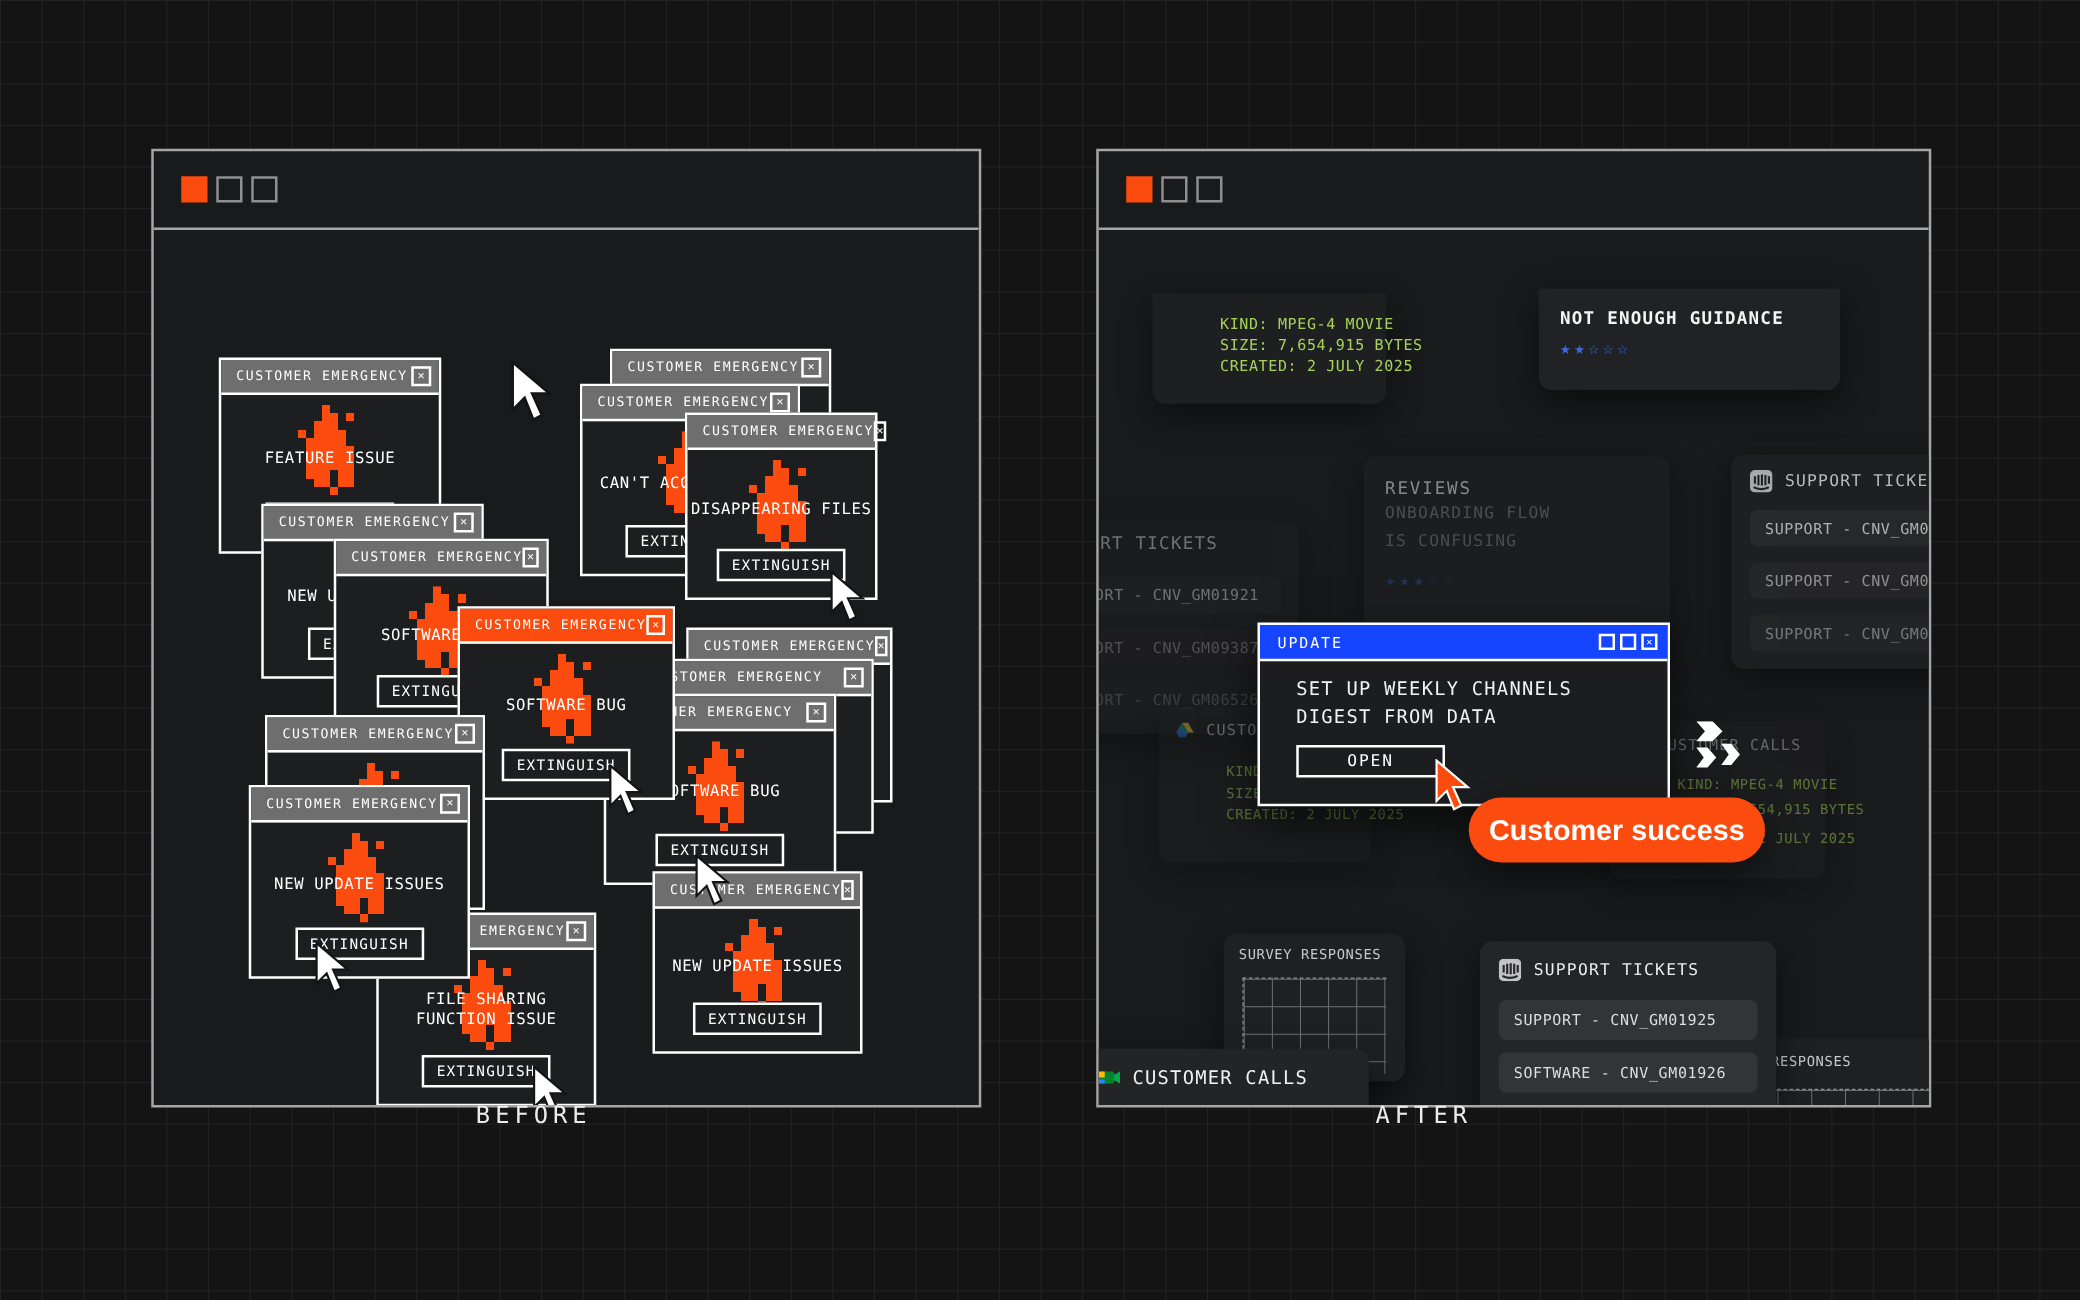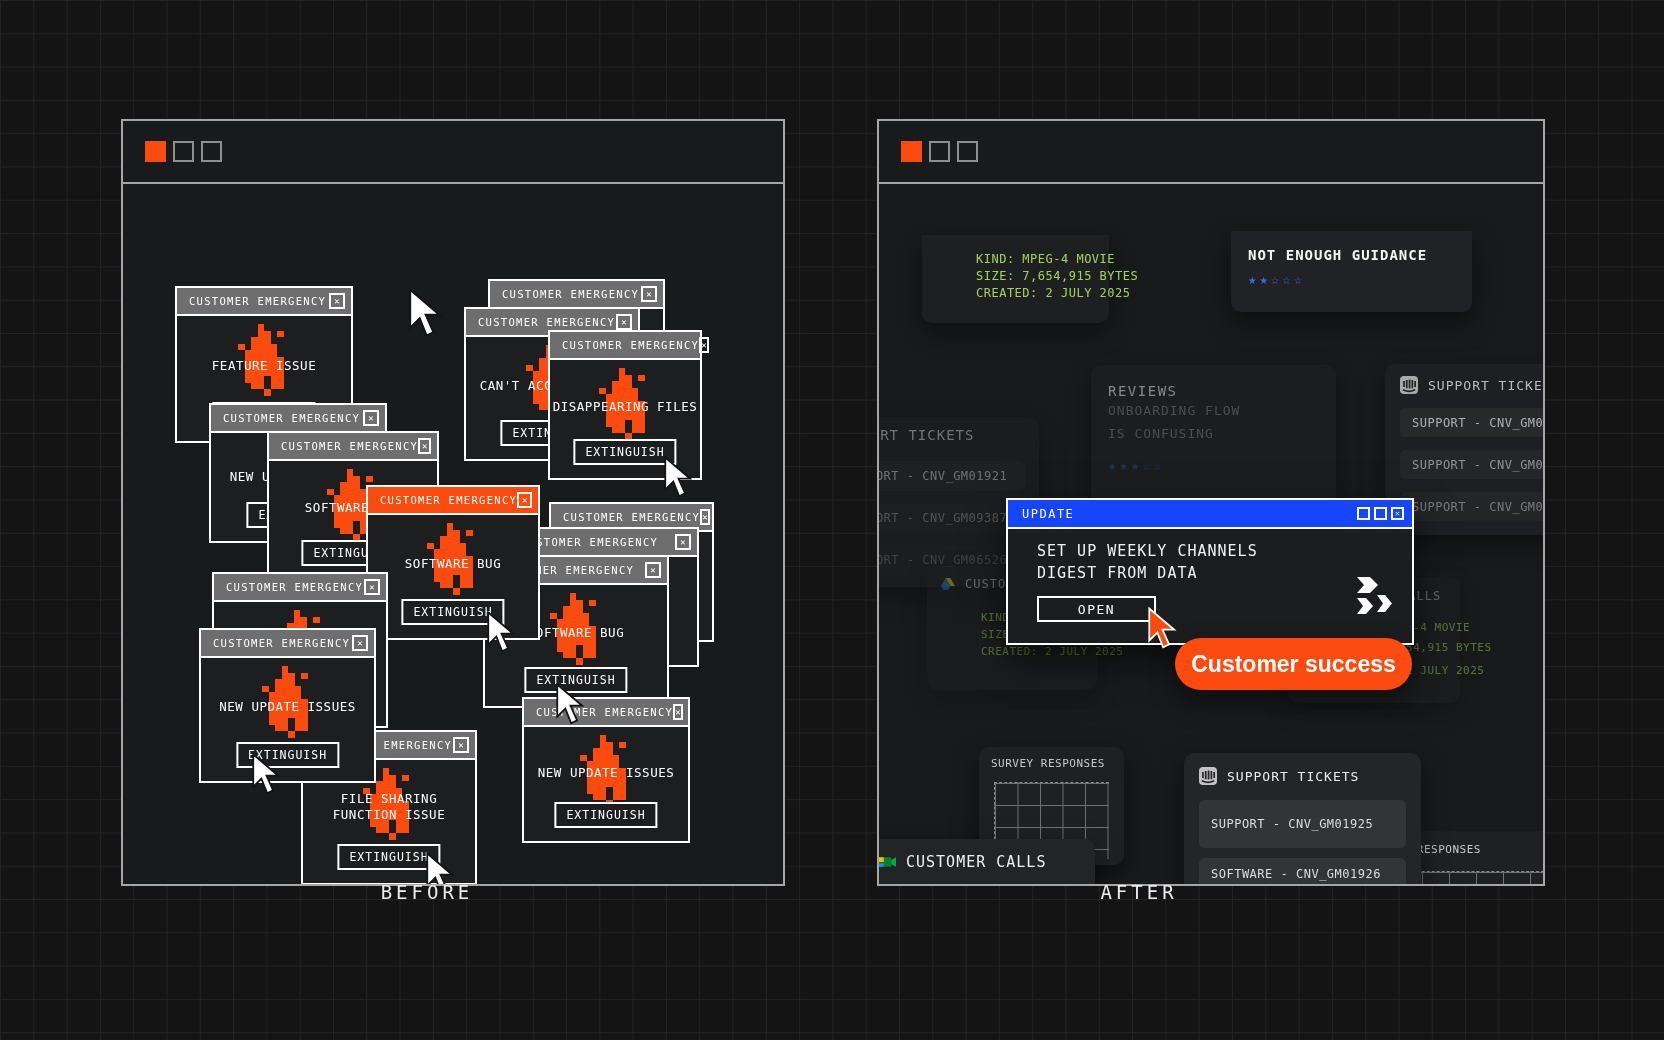--- a/index.html
+++ b/index.html
@@ -412,35 +412,35 @@
         <div class="gridchart" style="left:14px;top:40px;width:196px;height:86px;background-size:27px 28px;"></div>
       </div>
 
       <div class="card" style="left:305px;top:569px;width:237px;height:140px;padding:14px 0 0 15px;background:#242527;">
         <div class="card-h" style="color:#ECECEF;">
           <svg width="18" height="18">
               <use href="#sym-intercom"></use>
             </svg>
           <span>SUPPORT TICKETS</span>
           </div>
-        <div class="trow" style="margin-top:15px;height:48px;width:207px;background:rgba(255,255,255,.07);">SUPPORT - CNV_GM01925</div>
+        <div class="trow" style="margin-top:15px;height:32px;width:207px;background:rgba(255,255,255,.07);">SUPPORT - CNV_GM01925</div>
         <div class="trow" style="margin-top:10px;height:32px;width:207px;background:rgba(255,255,255,.07);">SOFTWARE - CNV_GM01926</div>
       </div>
 
       <div class="card" style="left:-22px;top:655px;width:238px;height:130px;padding:14px 0 0 22px;background:#232426;">
         <div class="card-h" style="color:#F0F0F2;font-size:15px;">
           <svg width="17" height="14">
               <use href="#sym-meet"></use>
             </svg>
           <span>CUSTOMER CALLS</span>
           </div>
 
       </div>
 
-      <div id="update-win" style="left:127px;top:314px;width:408px;height:147px;">
+      <div id="update-win" style="left:127px;top:314px;width:330px;height:147px;">
         <div id="update-bar">
           <span id="update-title">UPDATE</span>
           <span style="margin-left:auto;display:flex;">
             <span class="ubtn"></span>
             <span class="ubtn"></span>
             <span class="ubtn">✕</span>
             </span>
         </div>
         <div id="update-msg">
           <span>SET UP WEEKLY CHANNELS</span><br>

